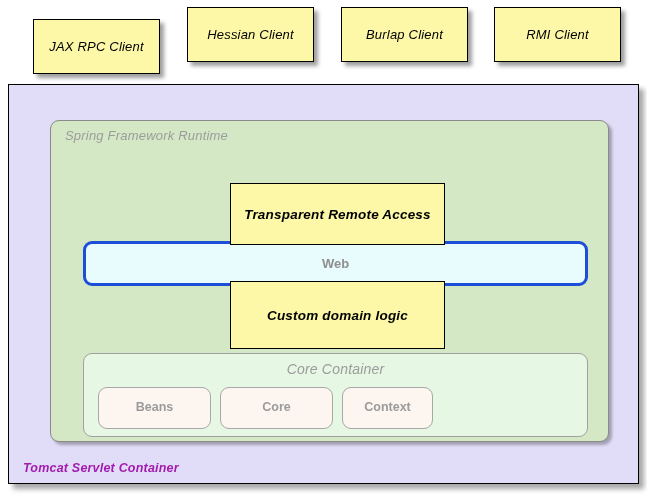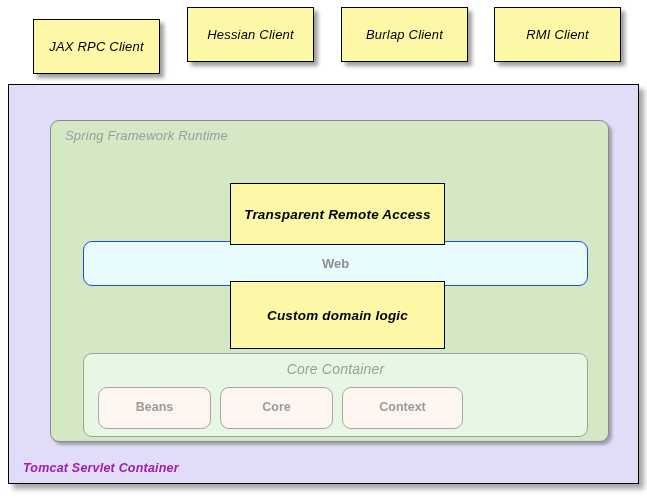--- a/index.html
+++ b/index.html
@@ -69,21 +69,21 @@
     left: 14px;
     top: 7px;
     font-style: italic;
     font-size: 13px;
     color: #9c9c9c;
     letter-spacing: 0.2px;
   }
 
   .web-box {
     background: #e8fbfd;
-    border: 1px solid #1d4ed8;
+    border: 3px solid #1d4ed8;
     border-radius: 9px;
     display: flex;
     align-items: center;
     justify-content: center;
     font-size: 13px;
     color: #8f8f8f;
     font-weight: bold;
   }
 
   .core-container {
@@ -169,21 +169,21 @@
         <span class="core-label">Core Container</span>
 
         <div class="abs module-box" style="left:14px; top:33px; width:113px; height:42px;">
           <span>Beans</span>
         </div>
 
         <div class="abs module-box" style="left:136px; top:33px; width:113px; height:42px;">
           <span>Core</span>
         </div>
 
-        <div class="abs module-box" style="left:258px; top:33px; width:121px; height:42px;">
+        <div class="abs module-box" style="left:258px; top:33px; width:91px; height:42px;">
           <span>Context</span>
         </div>
 
       </div>
 
       <div class="abs yellow-emph" style="left:179px; top:62px; width:215px; height:62px; z-index:5;">
         <span>Transparent Remote Access</span>
       </div>
 
       <div class="abs yellow-emph" style="left:179px; top:160px; width:215px; height:68px; z-index:5;">

